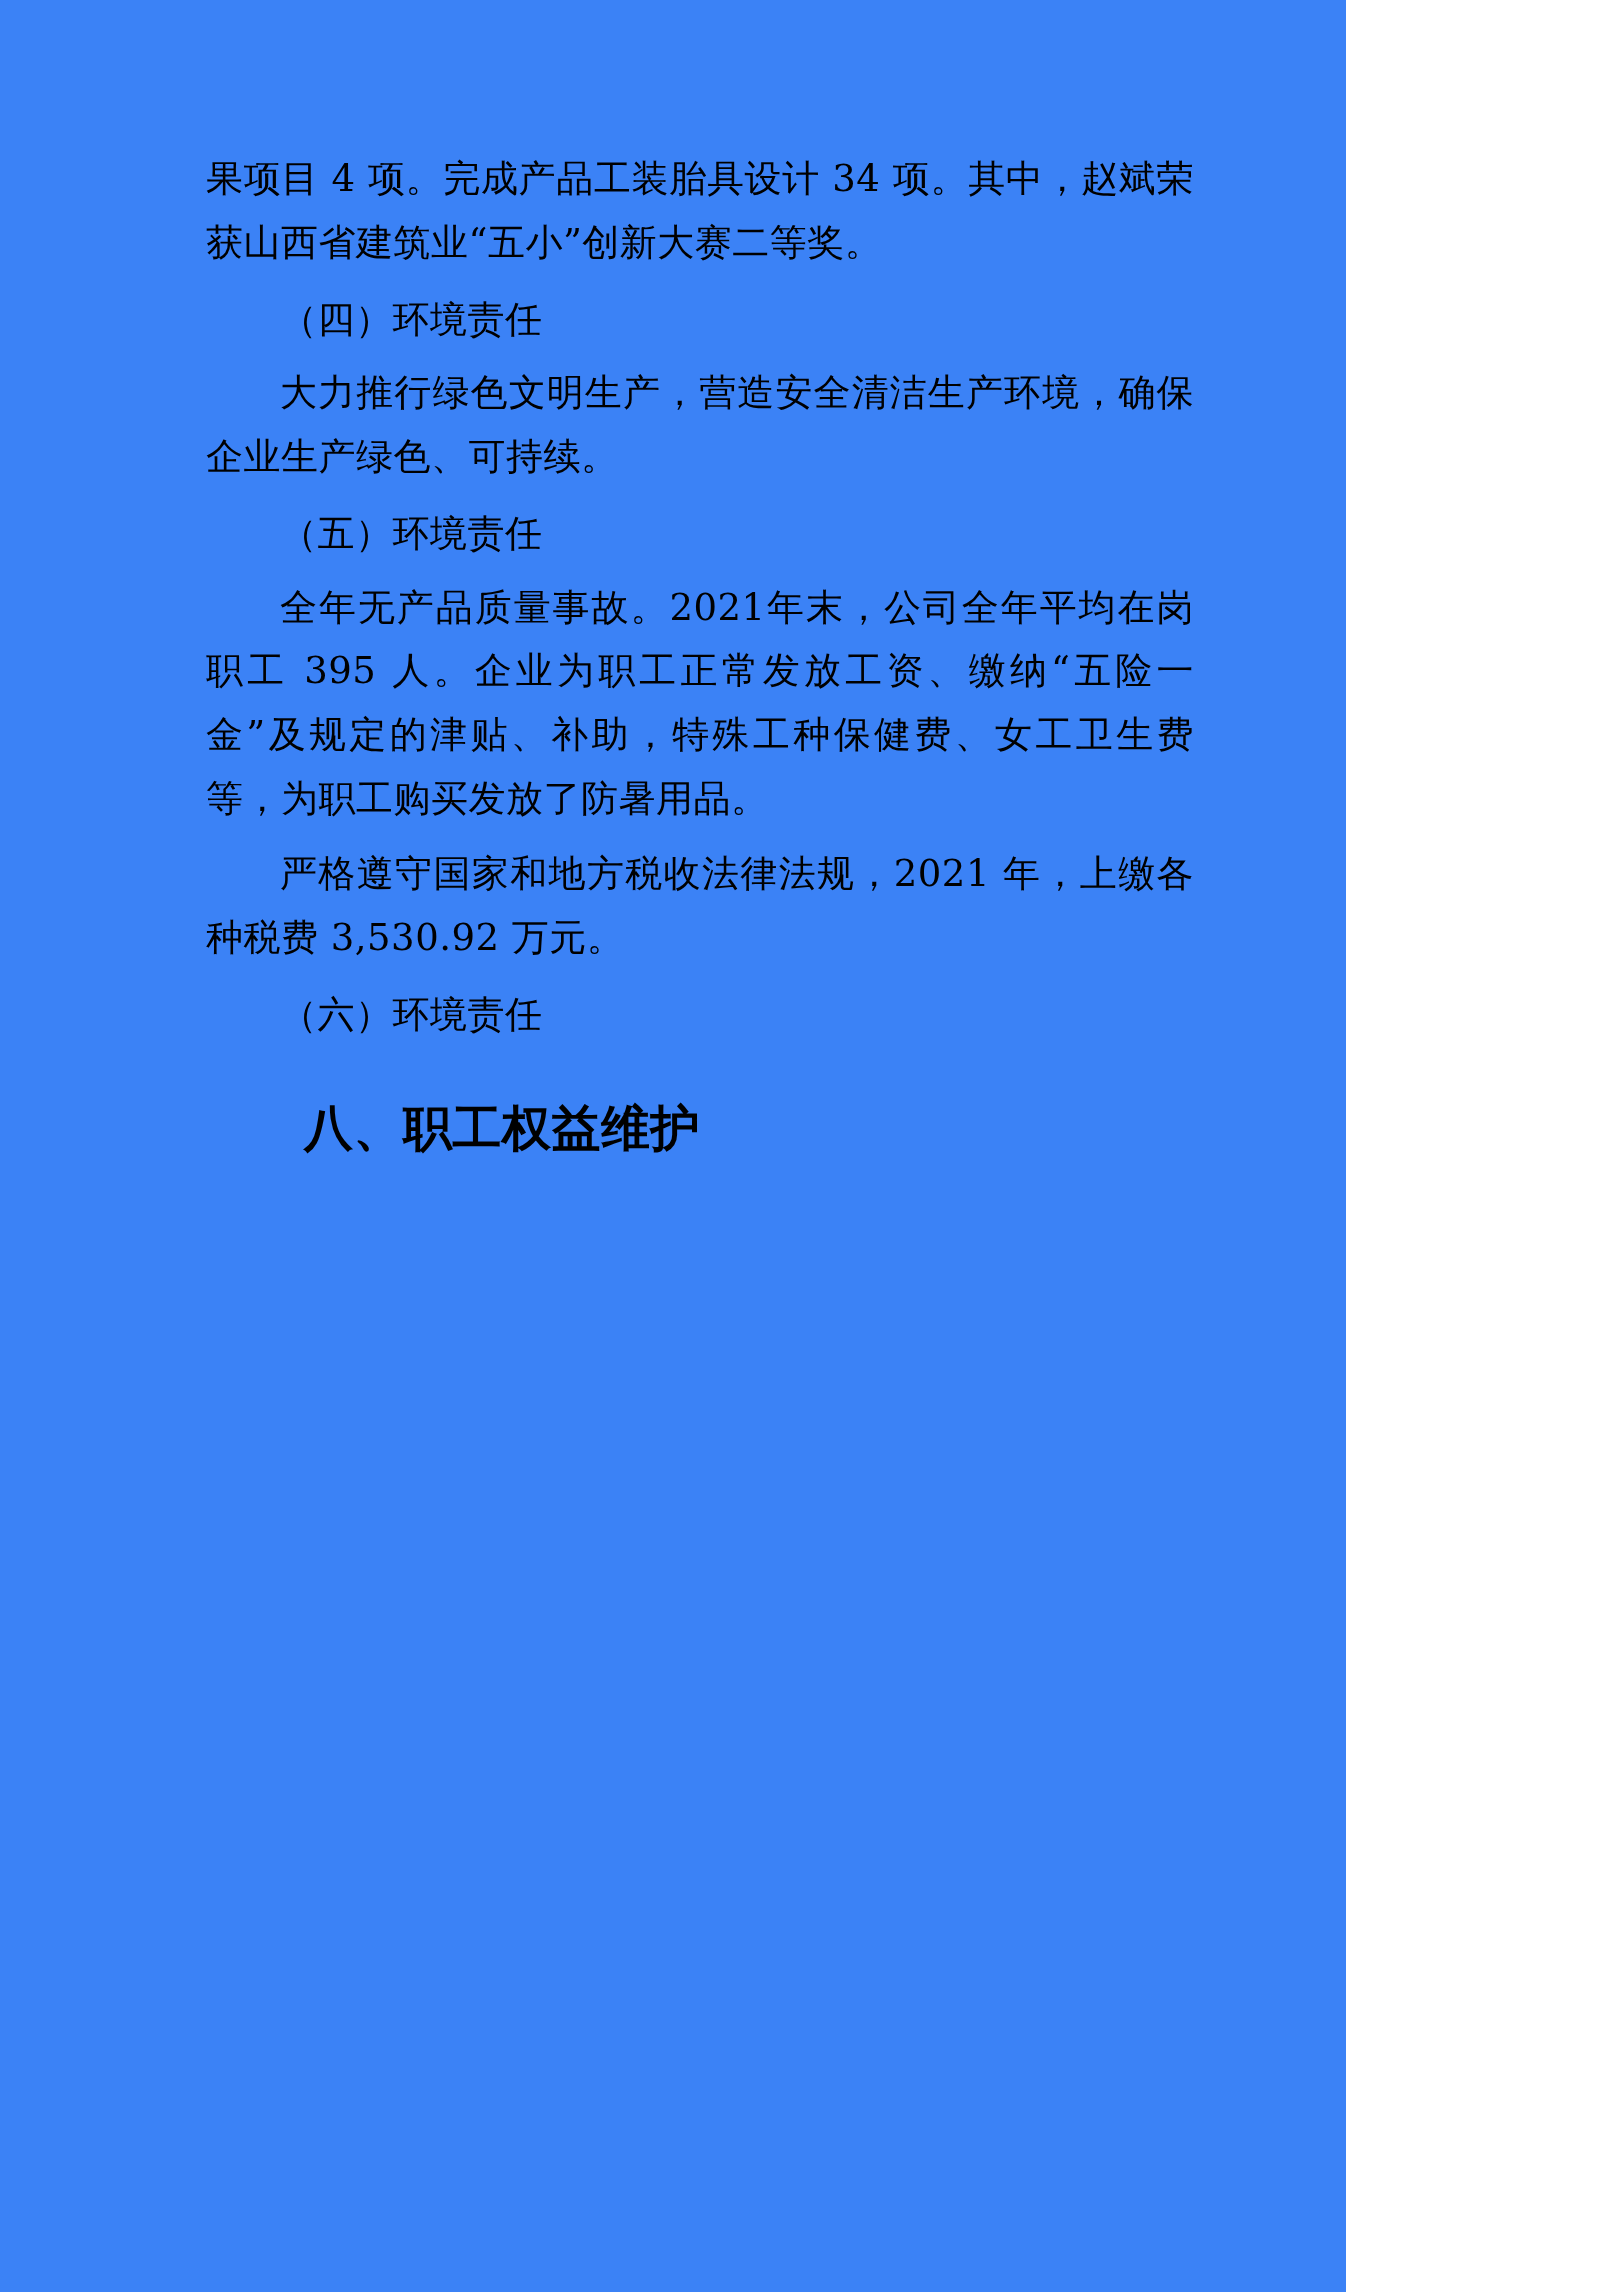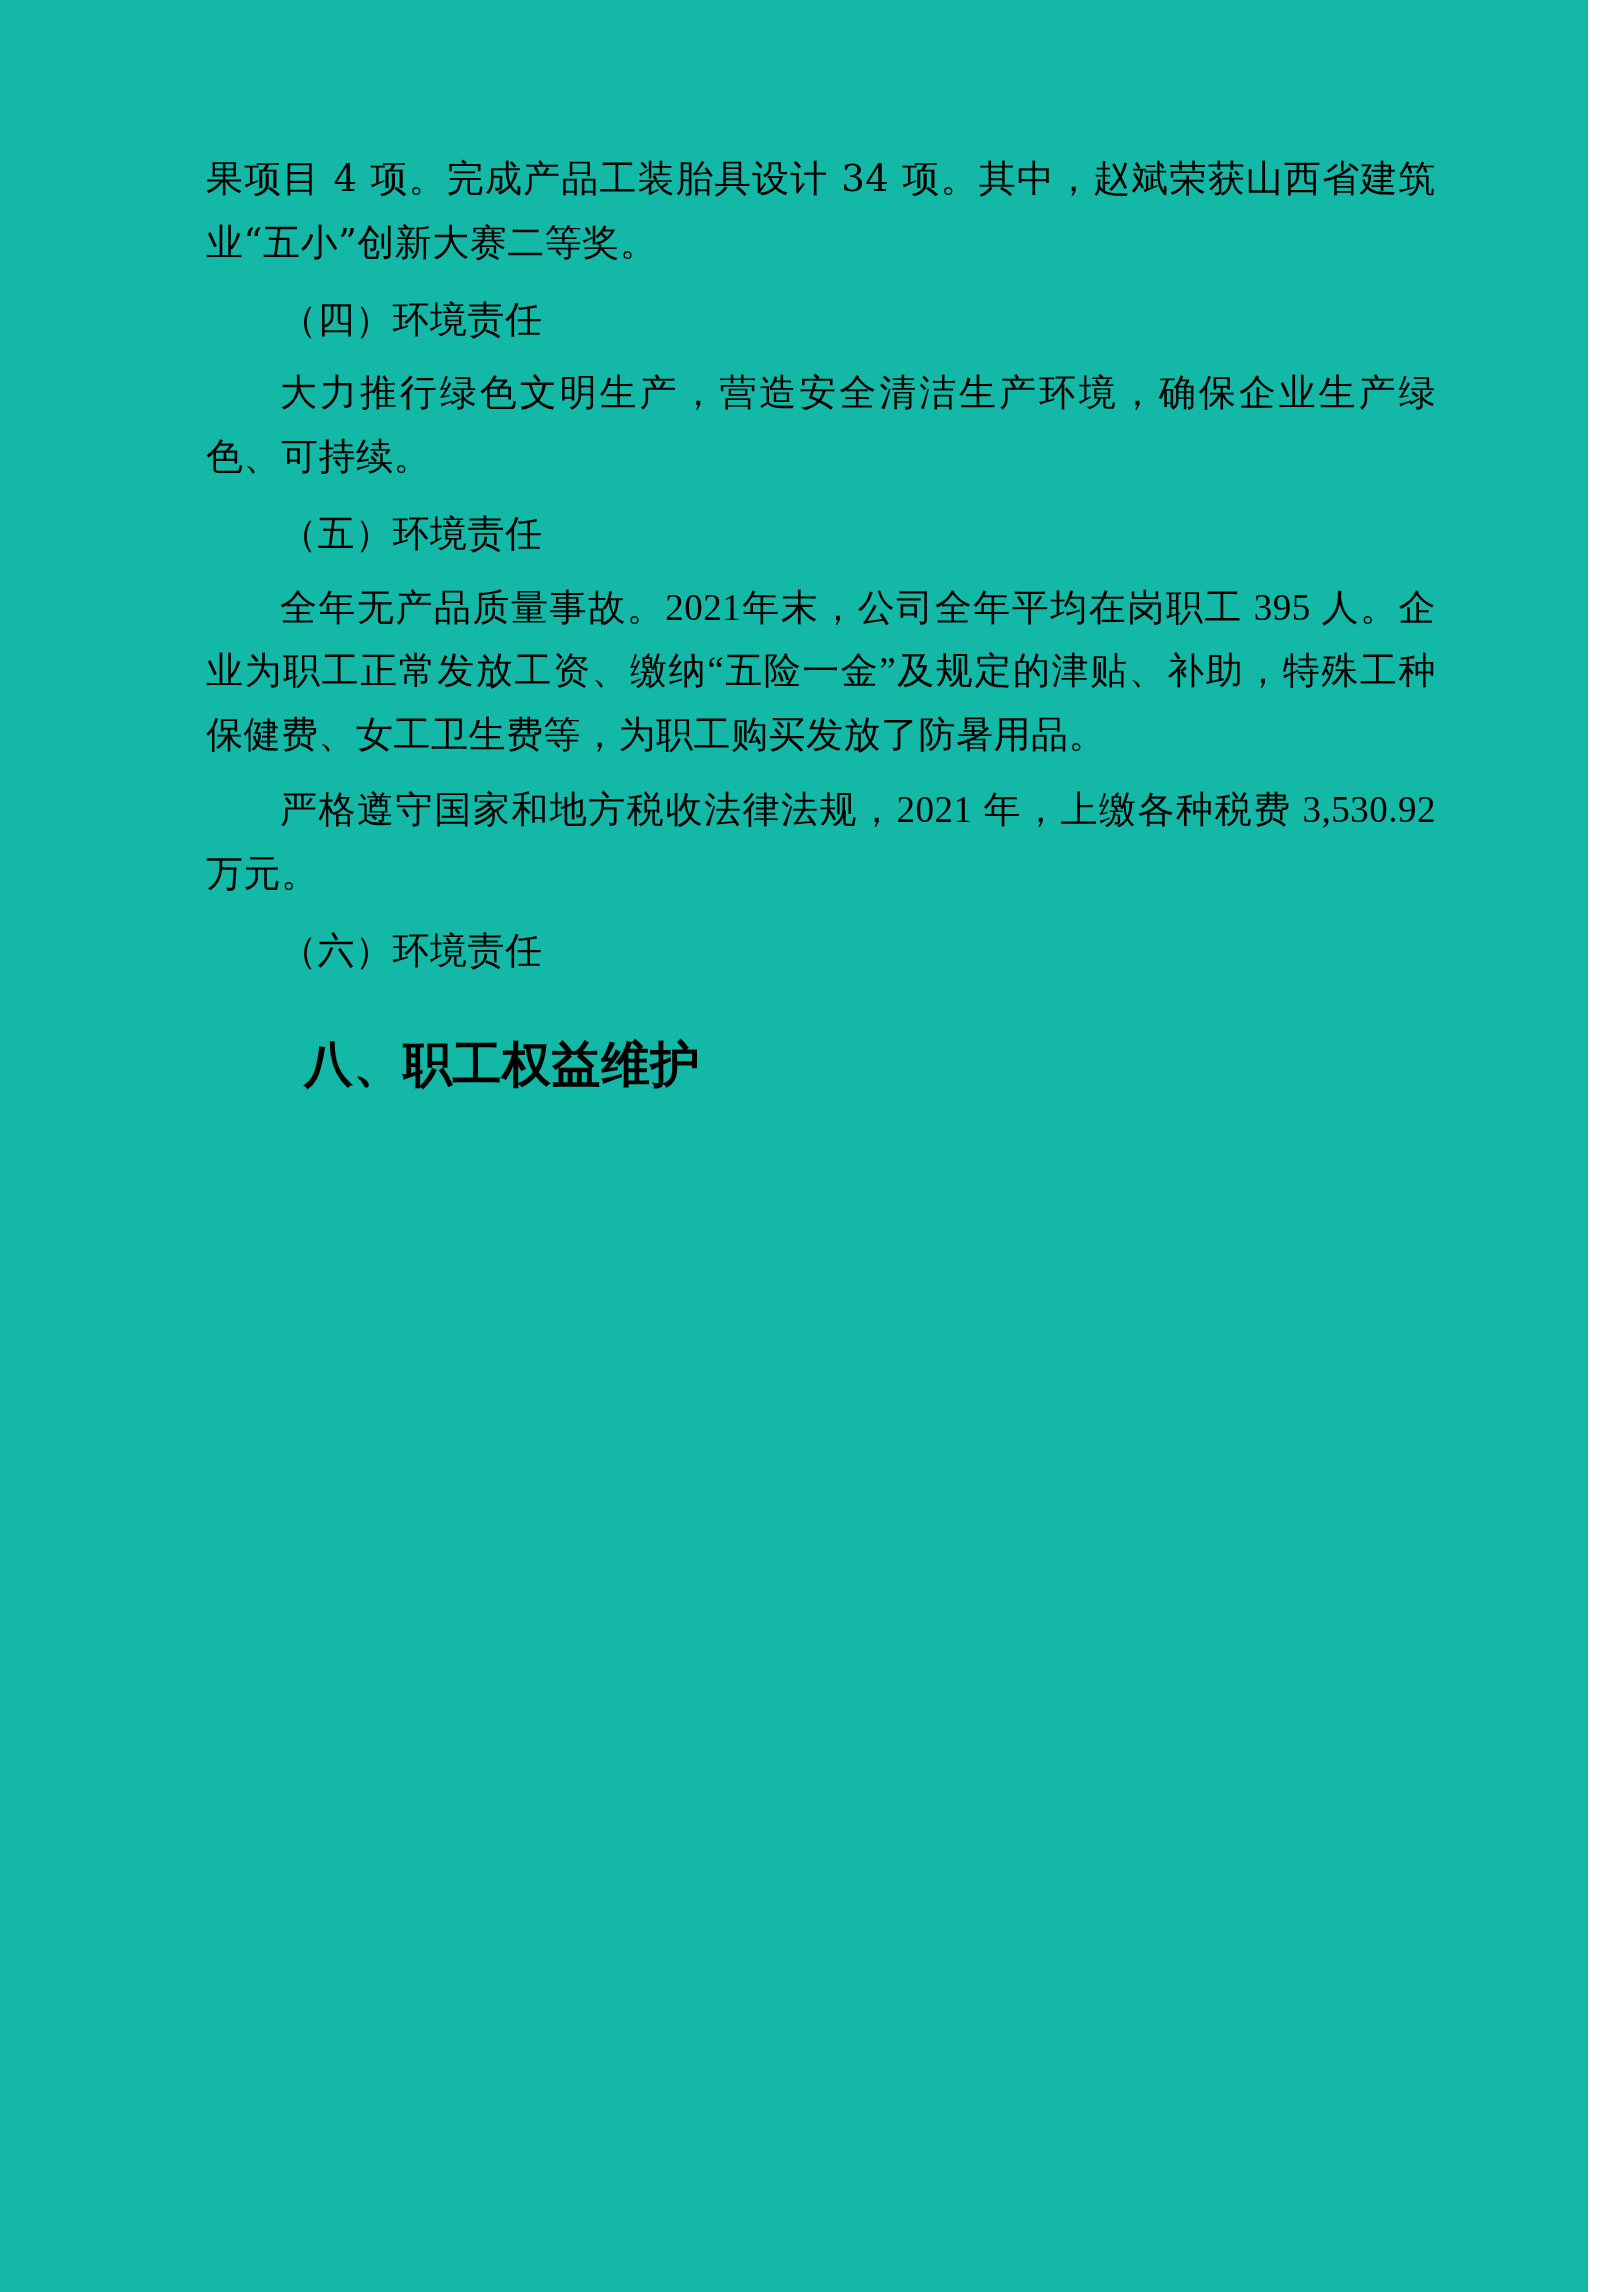--- a/index.html
+++ b/index.html
@@ -1,43 +1,42 @@
 <!DOCTYPE html>
 <html><head>
 <meta charset="utf-8">
 <style>
   html, body {
     margin: 0;
     padding: 0;
     background: #ffffff;
   }
   .page {
-    width: 1588px;
+    width: 1346px;
     height: 2293px;
-    background: #14b8a6;
+    background: #3b82f6;
     position: relative;
     box-sizing: border-box;
     padding: 147px 152px 118px 206px;
     font-family: "DejaVu Serif", "Liberation Serif", serif;
     color: #000000;
     overflow: hidden;
   }
   .doc-body {
     font-size: 37px;
     line-height: 1.72;
     text-align: justify;
     text-justify: inter-ideograph;
     letter-spacing: 0.5px;
   }
   p {
     margin: 0 0 2px 0;
   }
   .para {
     text-indent: 2em;
-    font-family: Liberation Serif, serif;
   }
   .cont {
     text-indent: 0;
   }
   .subhead {
     font-weight: normal;
     text-indent: 2em;
     margin-top: 13.7px;
     margin-bottom: 9.8px;
   }

